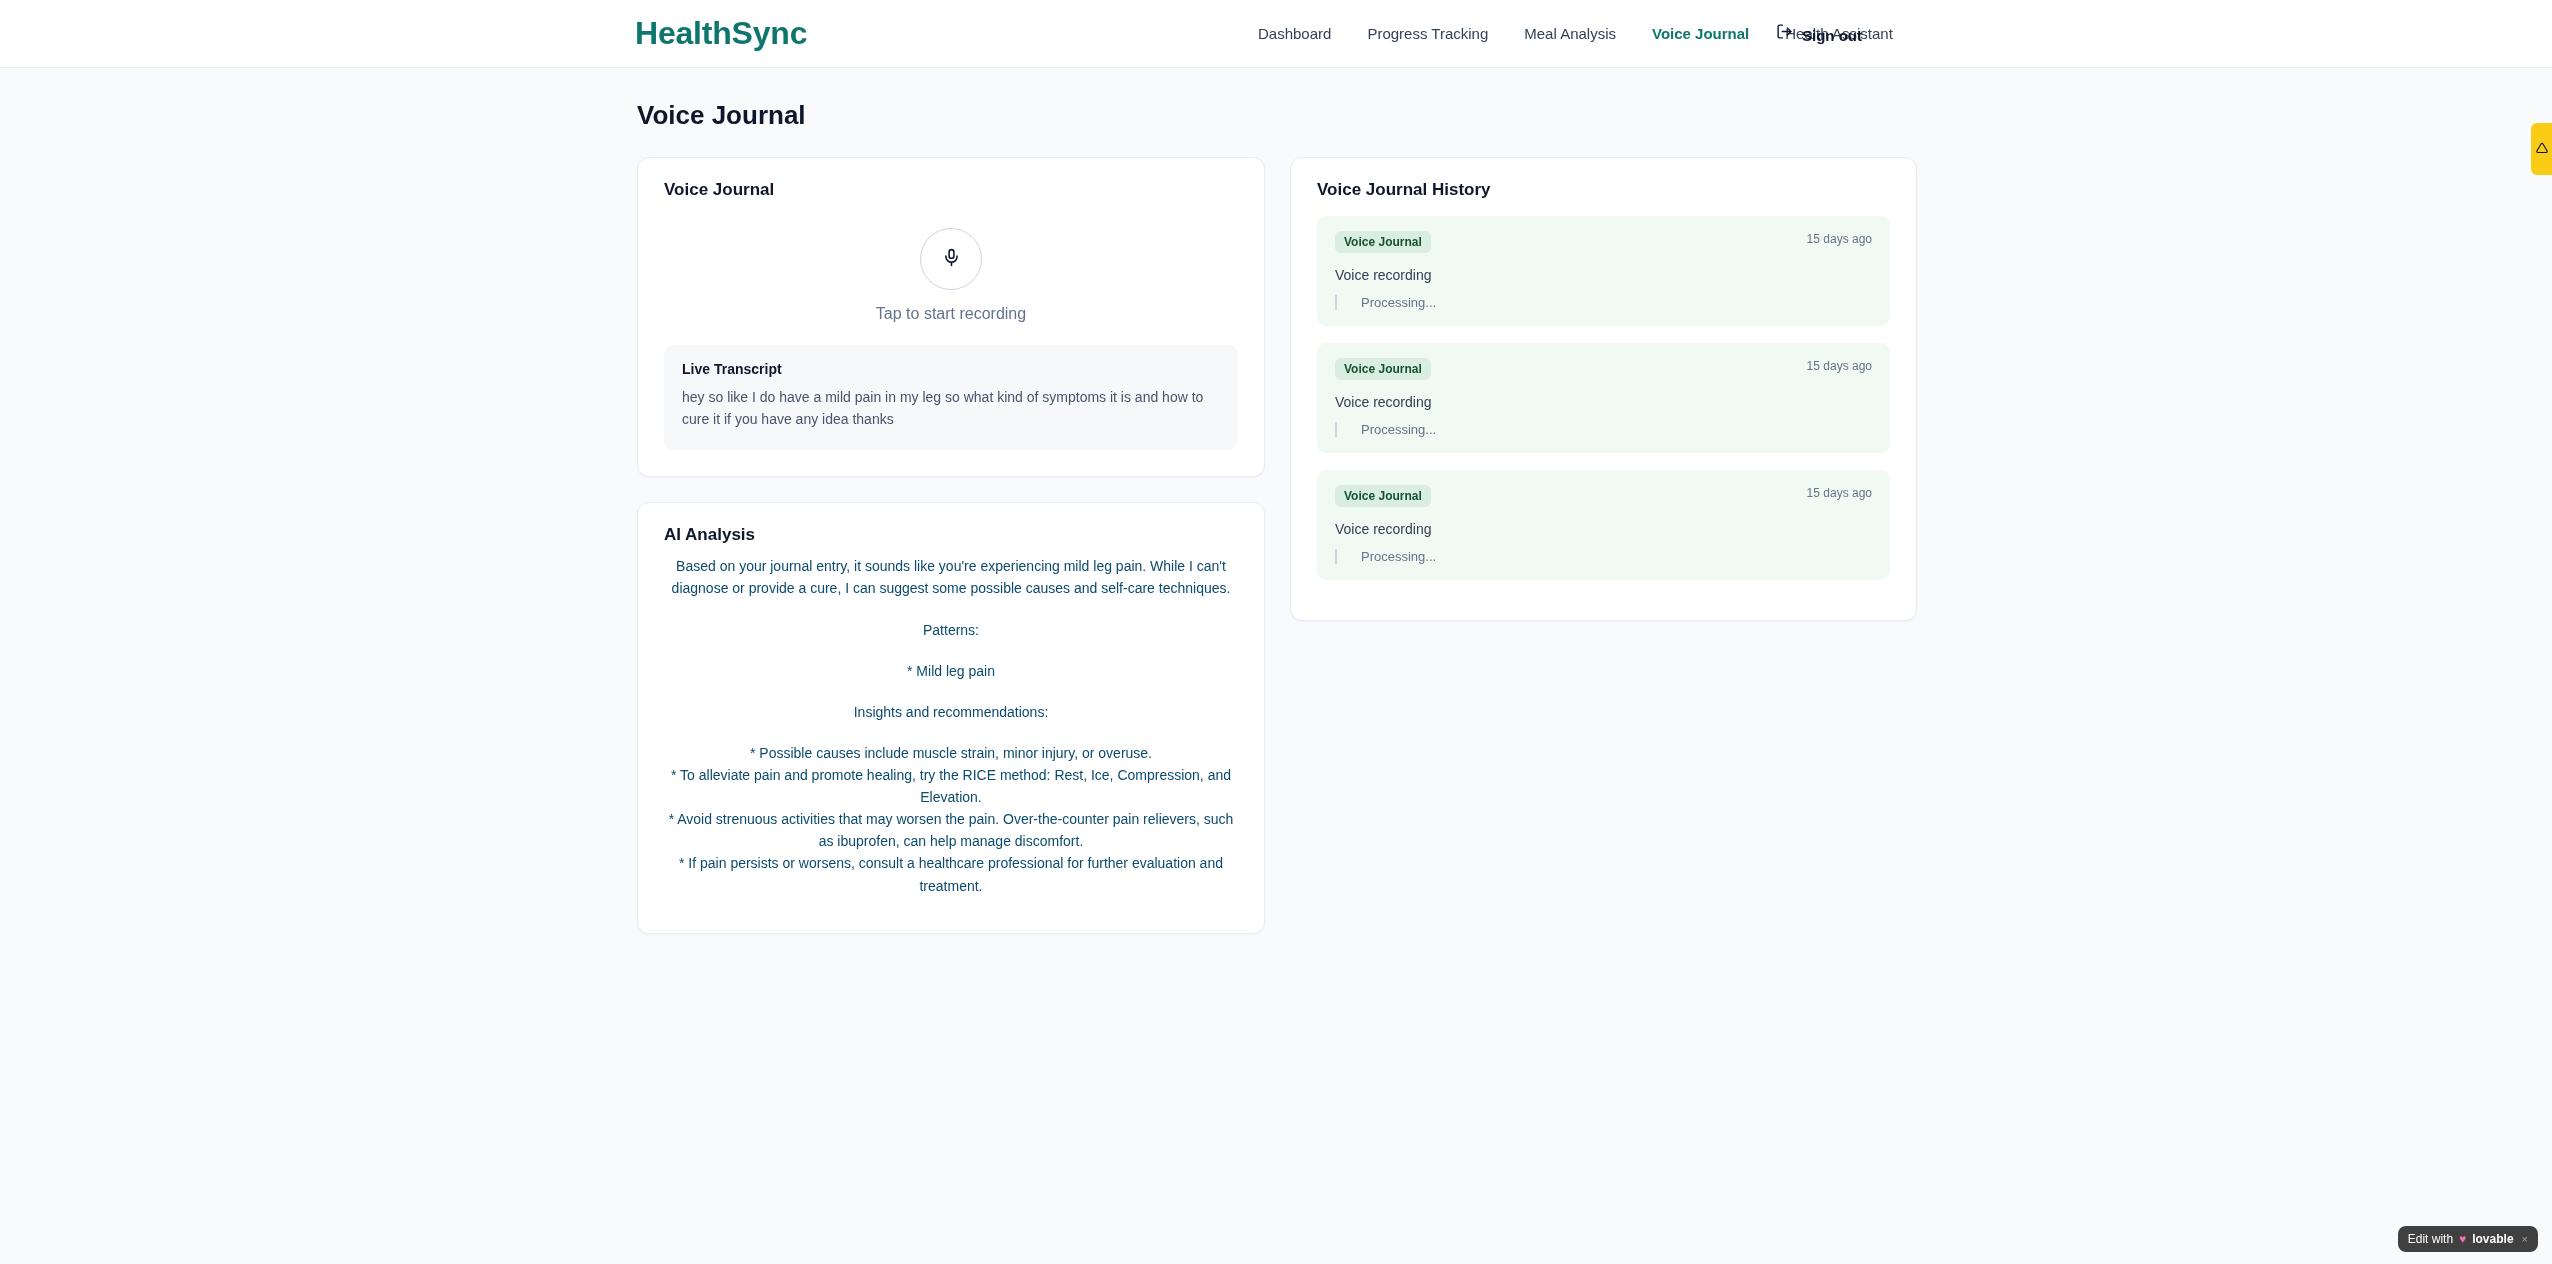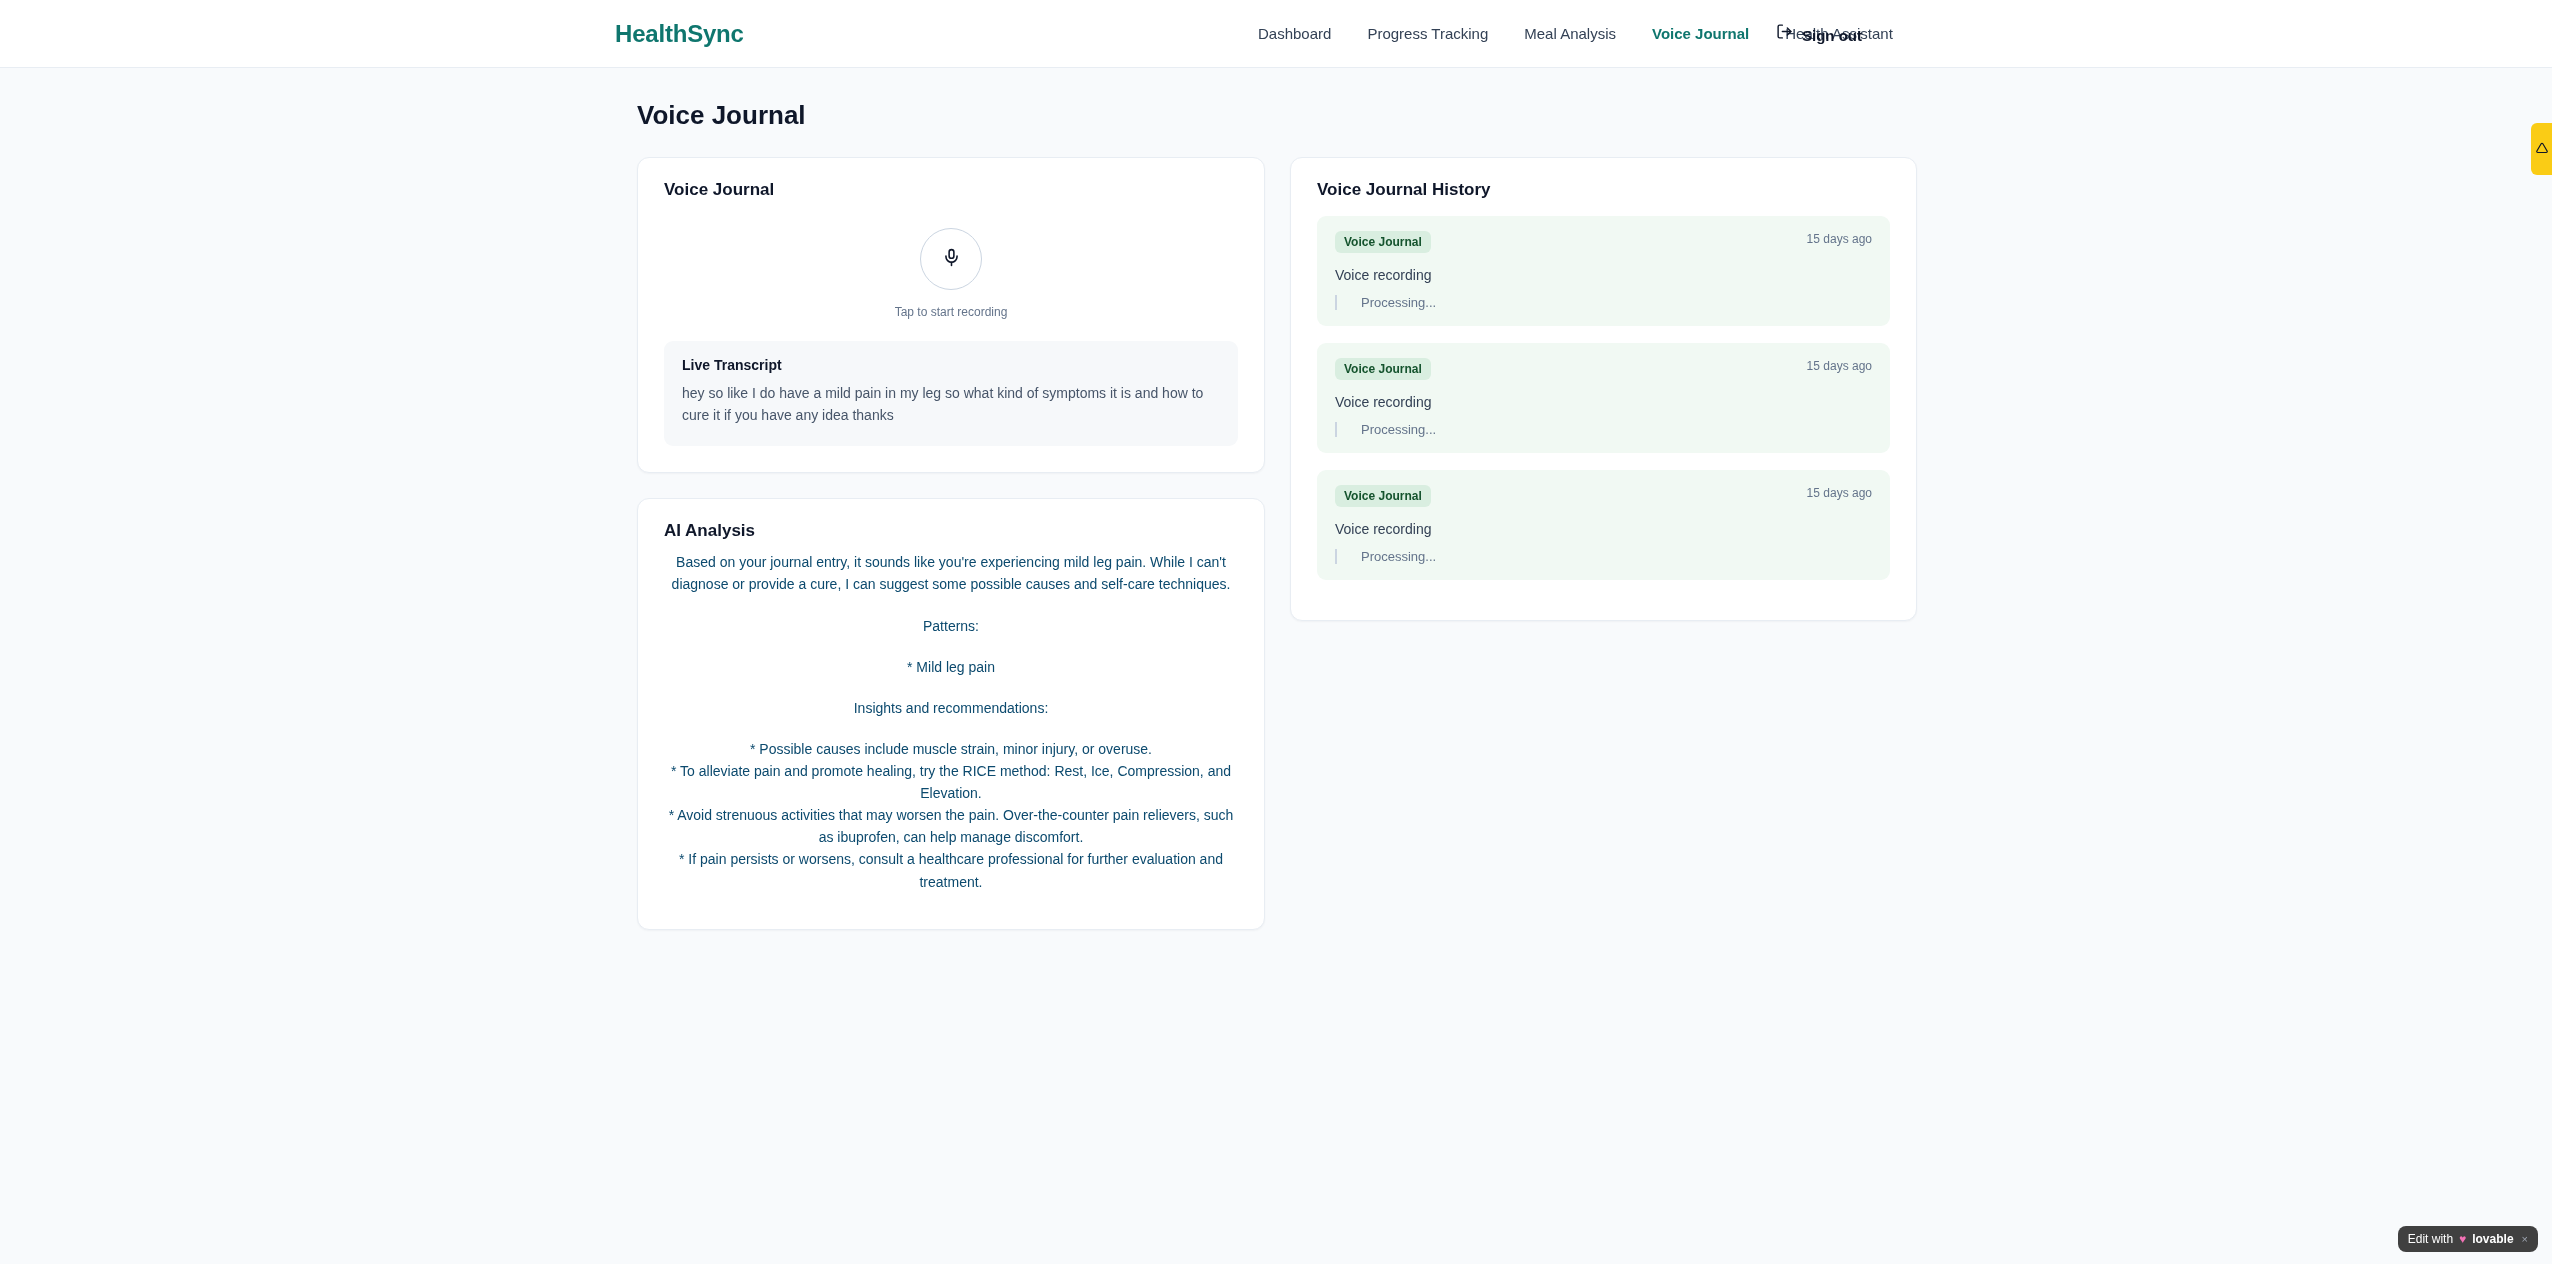--- a/index.html
+++ b/index.html
@@ -16,22 +16,22 @@
   .navbar {
     height: 68px;
     background: #ffffff;
     border-bottom: 1px solid #e8edf3;
     display: flex;
     align-items: center;
     position: relative;
   }
   .brand {
     position: absolute;
-    left: 615px;
-    font-size: 24px;
+    left: 635px;
+    font-size: 32px;
     font-weight: bold;
     color: #0f766e;
     letter-spacing: -0.2px;
     cursor: pointer;
     text-align: right;
   }
   .nav-links {
     position: absolute;
     left: 1258px;
     display: flex;
@@ -113,21 +113,21 @@
     border-radius: 50%;
     border: 1px solid #cbd5e1;
     background: #ffffff;
     display: flex;
     align-items: center;
     justify-content: center;
     cursor: pointer;
   }
   .mic-caption {
     margin-top: 15px;
-    font-size: 12px;
+    font-size: 16px;
     color: #64748b;
   }
   .transcript {
     margin-top: 22px;
     background: #f6f8fa;
     border-radius: 9px;
     padding: 16px 18px 20px 18px;
   }
   .transcript-label {
     font-size: 14px;

